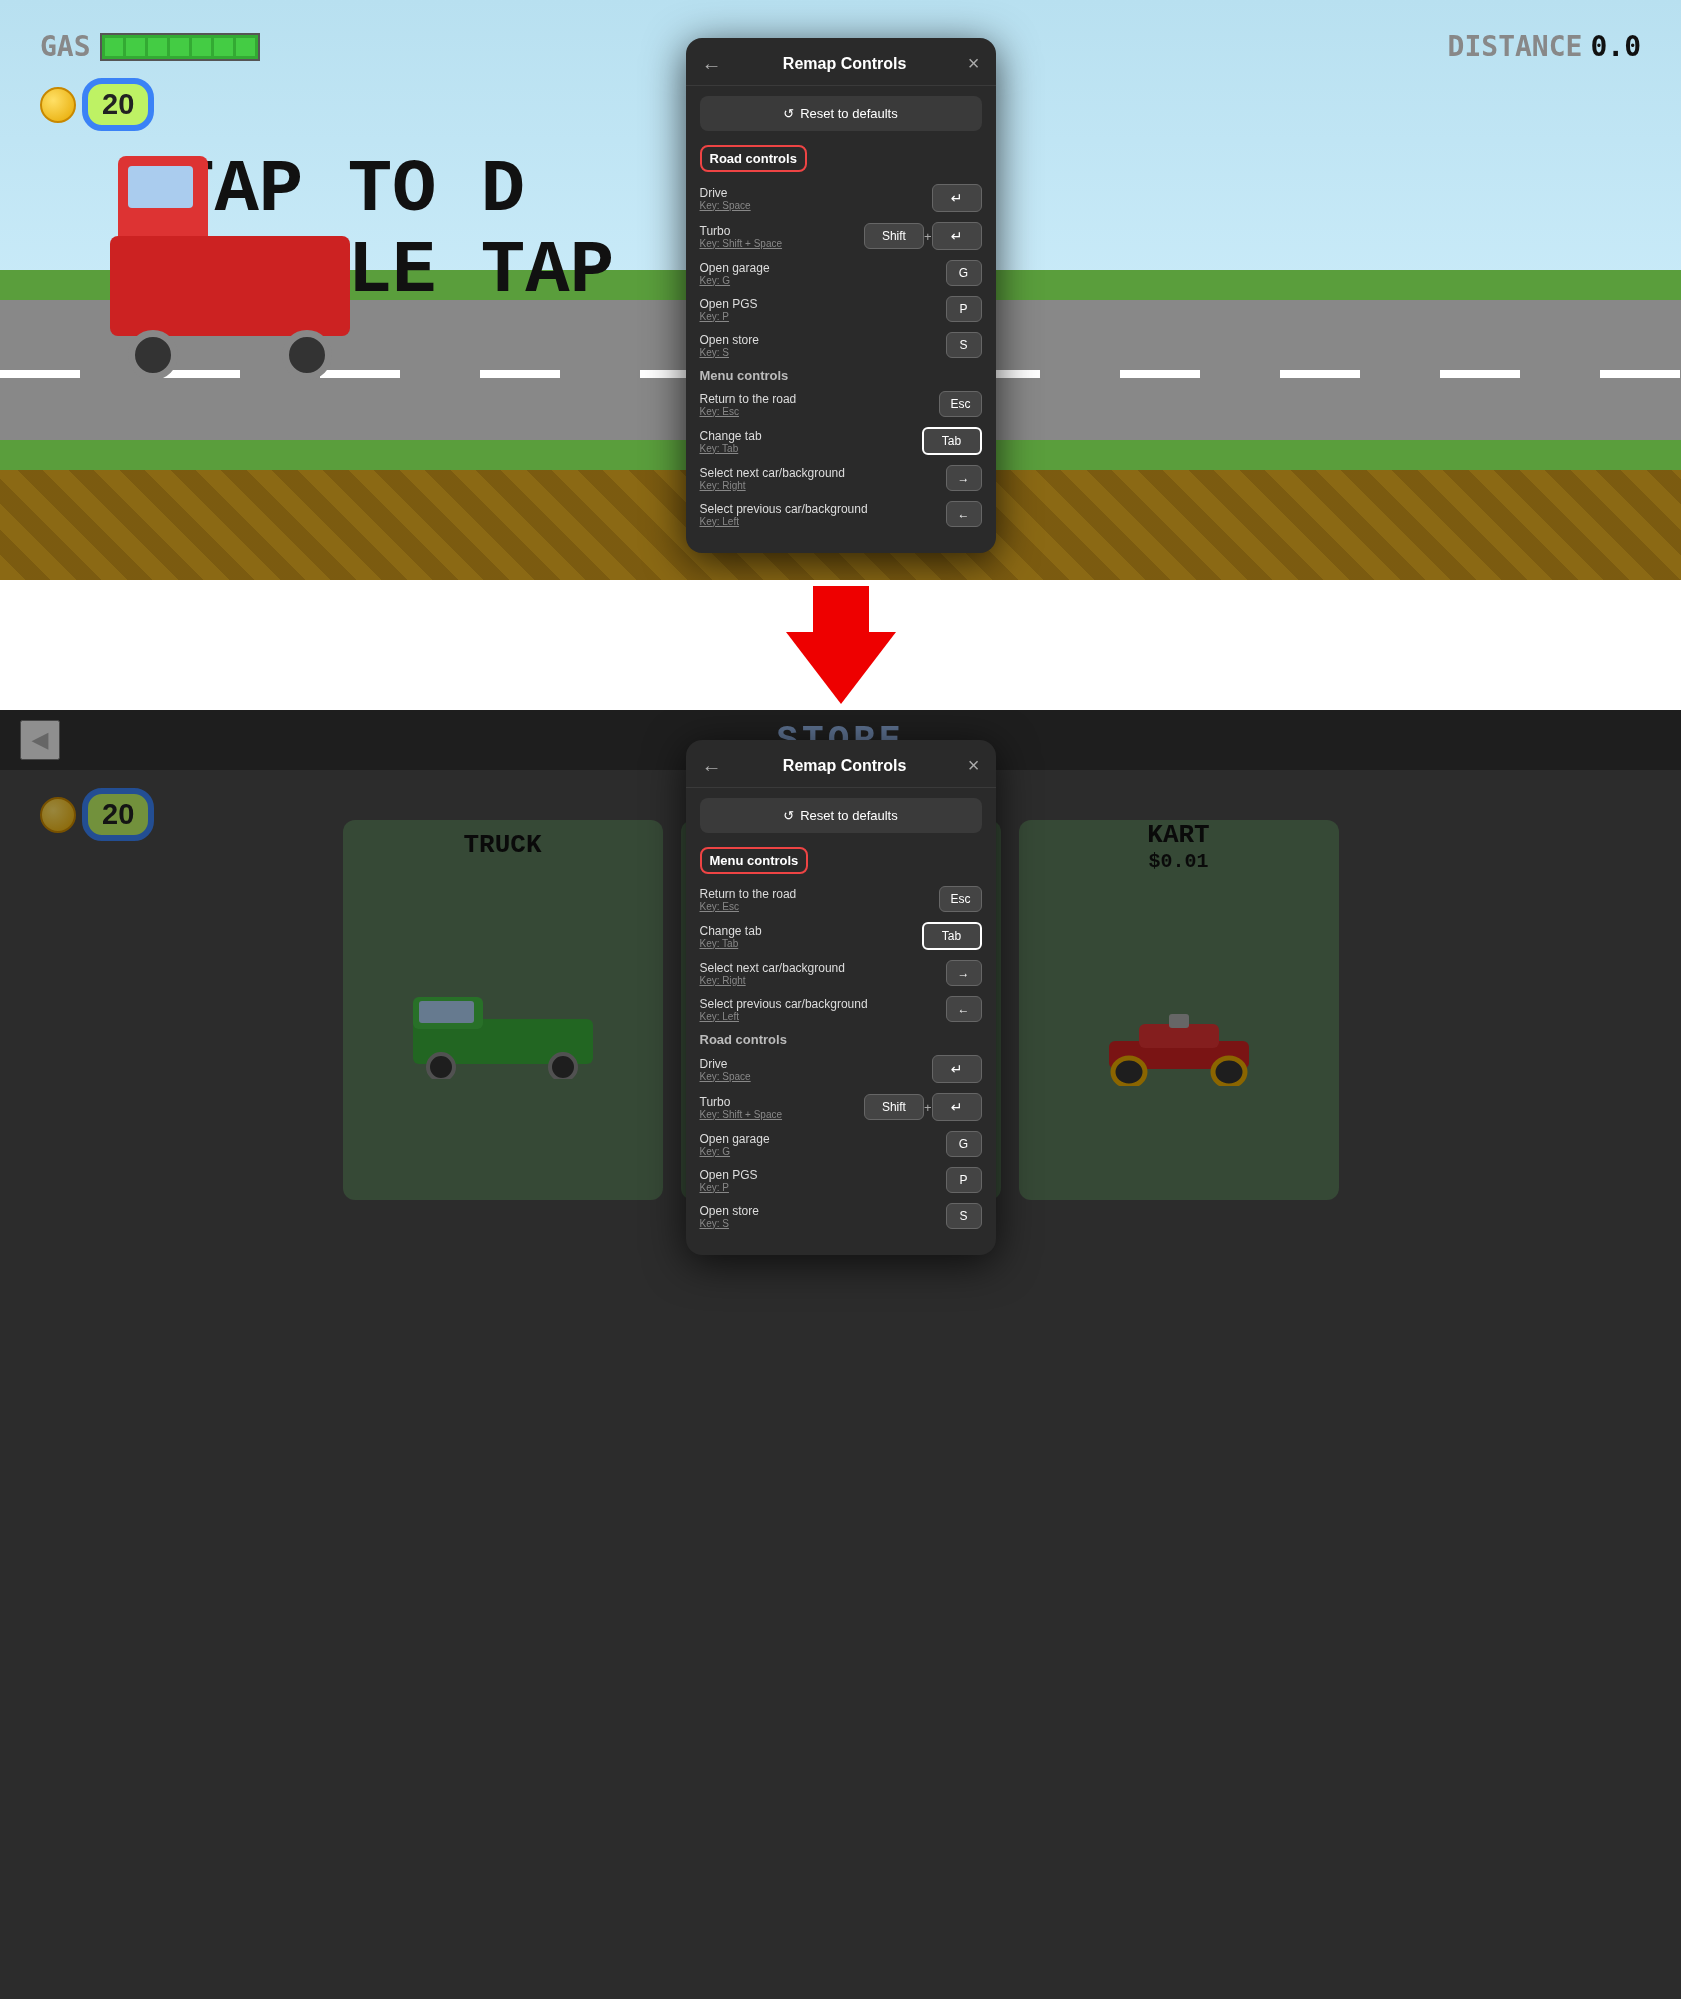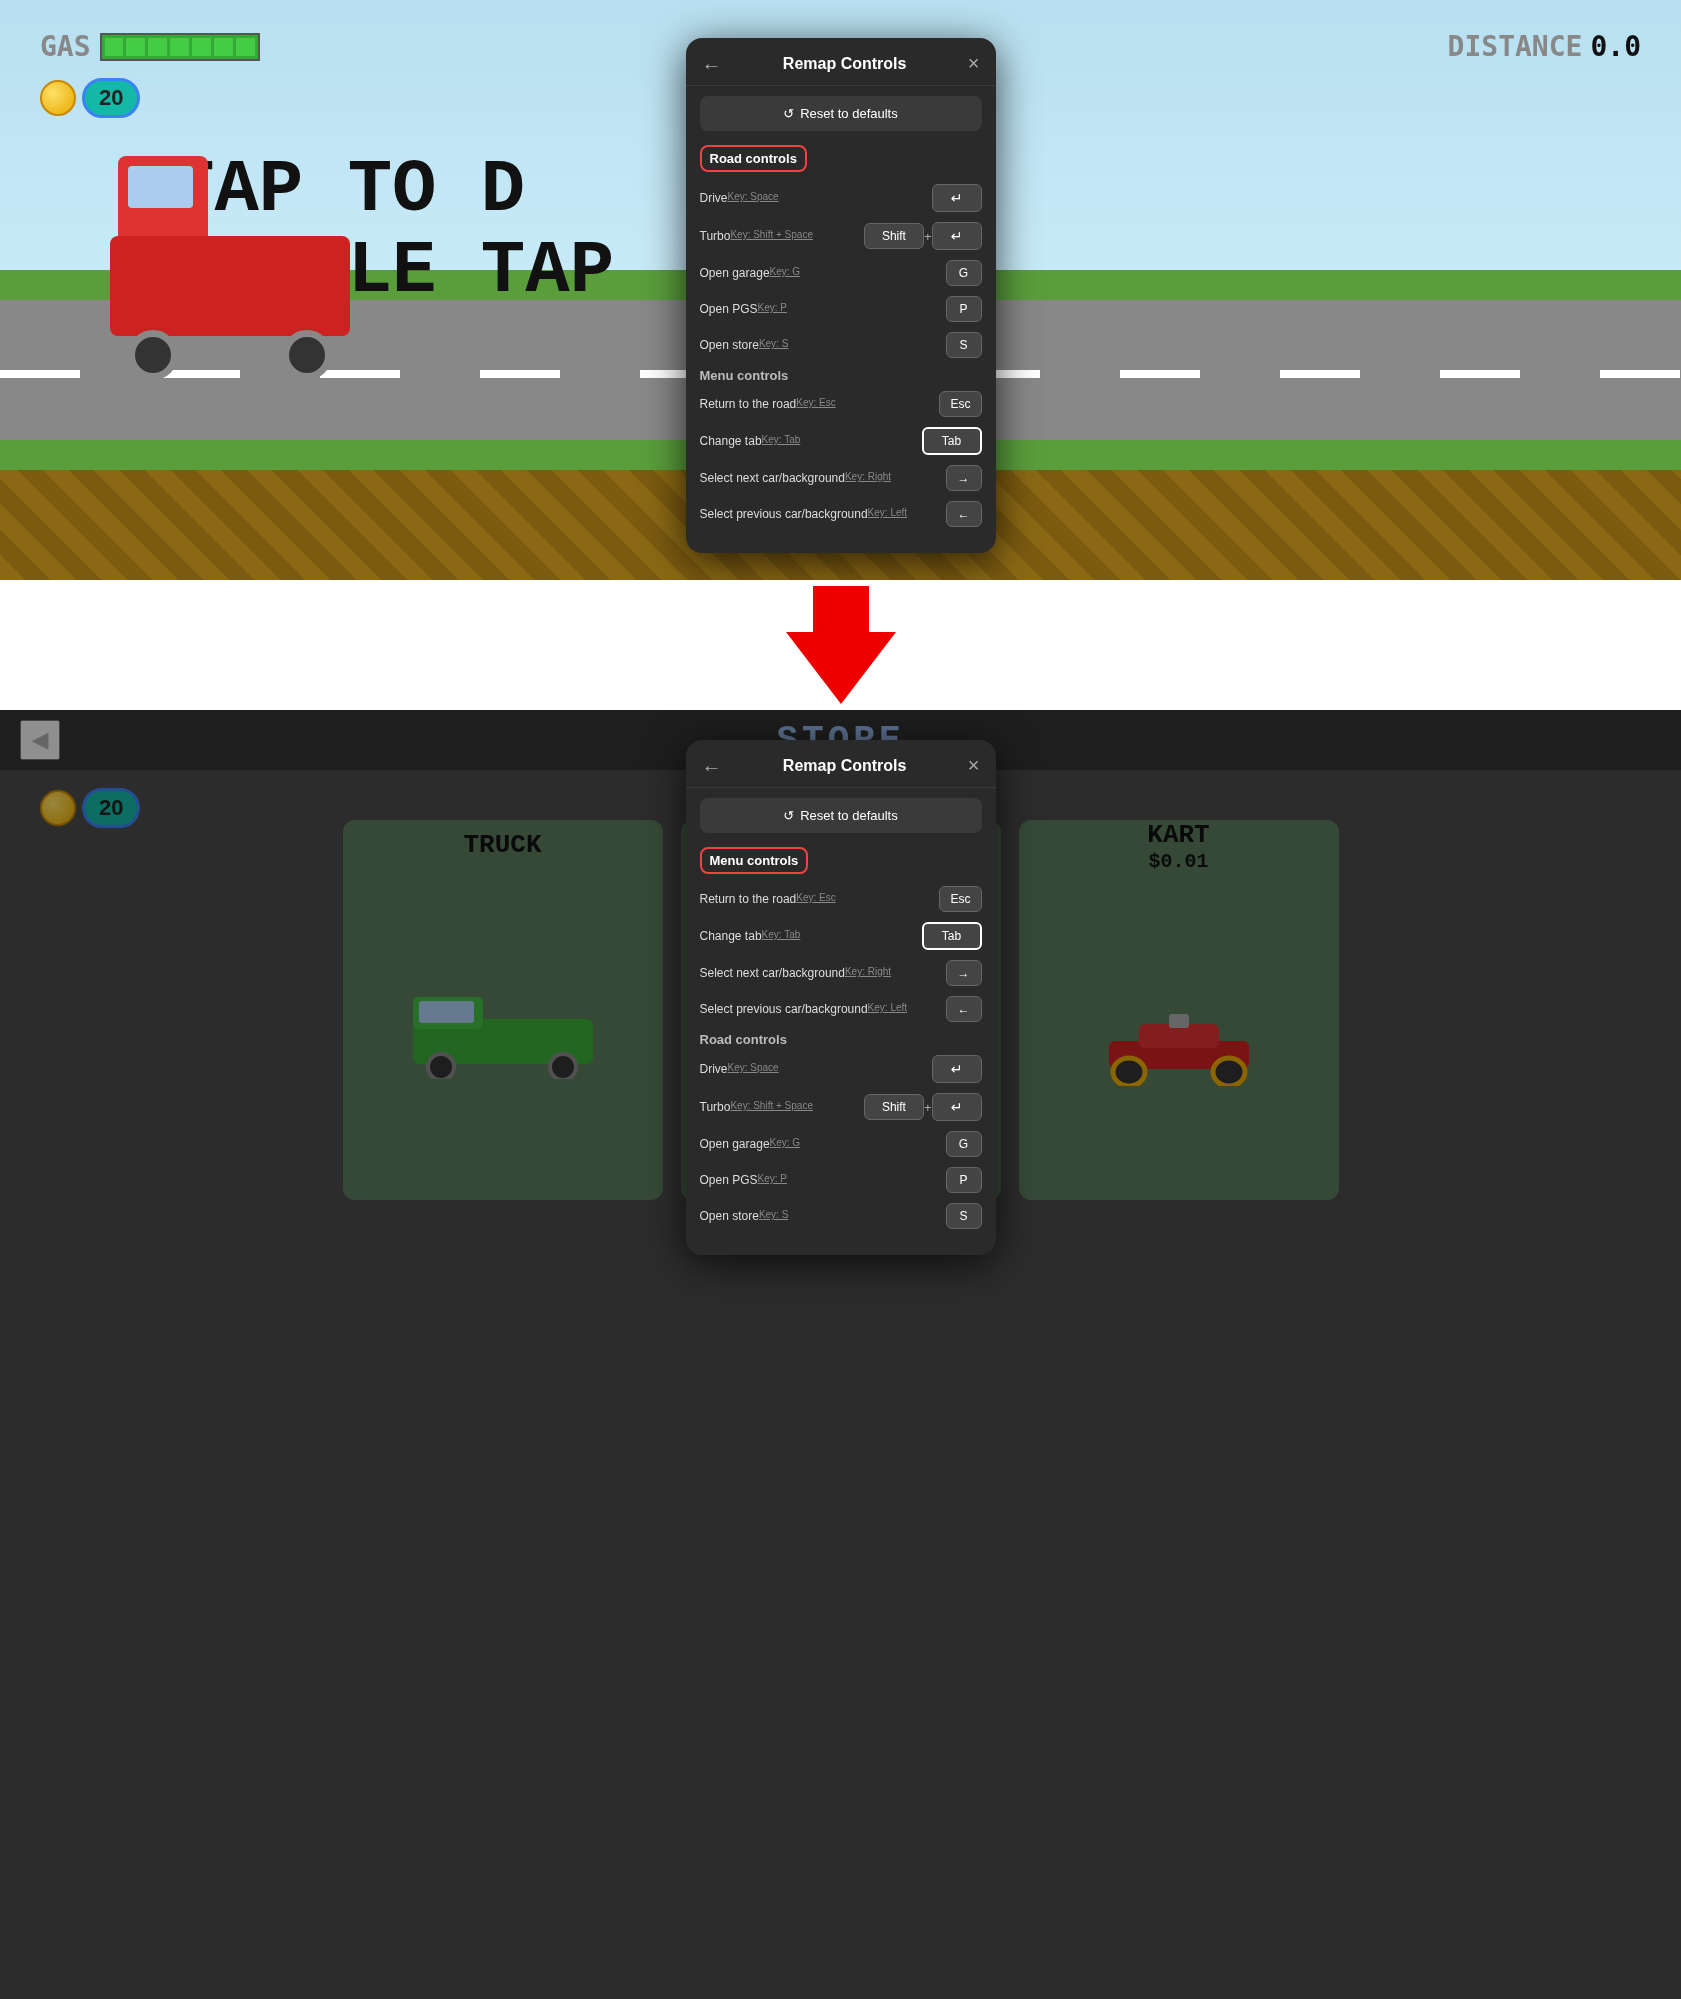--- a/index.html
+++ b/index.html
@@ -19,21 +19,21 @@
     .hud-gas-label { color: #888; font-size: 28px; font-weight: bold; font-family: monospace; }
     .gas-bar { width: 160px; height: 28px; background: #3a3; border: 2px solid #555; display: flex; gap: 3px; padding: 3px; }
     .gas-seg { flex: 1; background: #4c4; }
 
     .hud-distance { position: absolute; top: 30px; right: 40px; display: flex; align-items: center; gap: 8px; }
     .hud-dist-label { color: #888; font-size: 28px; font-weight: bold; font-family: monospace; }
     .hud-dist-val { color: #111; font-size: 28px; font-weight: bold; font-family: monospace; }
 
     .coin-display { position: absolute; top: 78px; left: 40px; display: flex; align-items: center; gap: 6px; }
     .coin { width: 36px; height: 36px; border-radius: 50%; background: radial-gradient(circle at 35% 35%, #ffe066, #e6a800); border: 2px solid #c88800; }
-    .coin-count { background: #14b8a6; border-radius: 20px; padding: 4px 14px; font-size: 22px; font-weight: bold; color: #222; border: 3px solid #3b82f6; }
+    .coin-count { background: #bef264; border-radius: 20px; padding: 4px 14px; font-size: 29px; font-weight: bold; color: #222; border: 6px solid #3b82f6; }
 
     
     .arrow-section {
       width: 1681px;
       height: 130px;
       background: #fff;
       display: flex;
       align-items: center;
       justify-content: center;
     }
@@ -112,21 +112,21 @@
       margin-bottom: 12px;
       display: inline-block;
     }
 
     .control-row {
       display: flex;
       align-items: center;
       justify-content: space-between;
       margin-bottom: 10px;
     }
-    .control-info { display: flex; flex-direction: row; }
+    .control-info { display: flex; flex-direction: column; }
     .control-name { color: #ddd; font-size: 12px; }
     .control-key-hint { color: #888; font-size: 10px; text-decoration: underline; }
 
     .key-btn {
       background: #444;
       border: 1px solid #666;
       border-radius: 6px;
       color: #fff;
       font-size: 12px;
       padding: 5px 10px;

